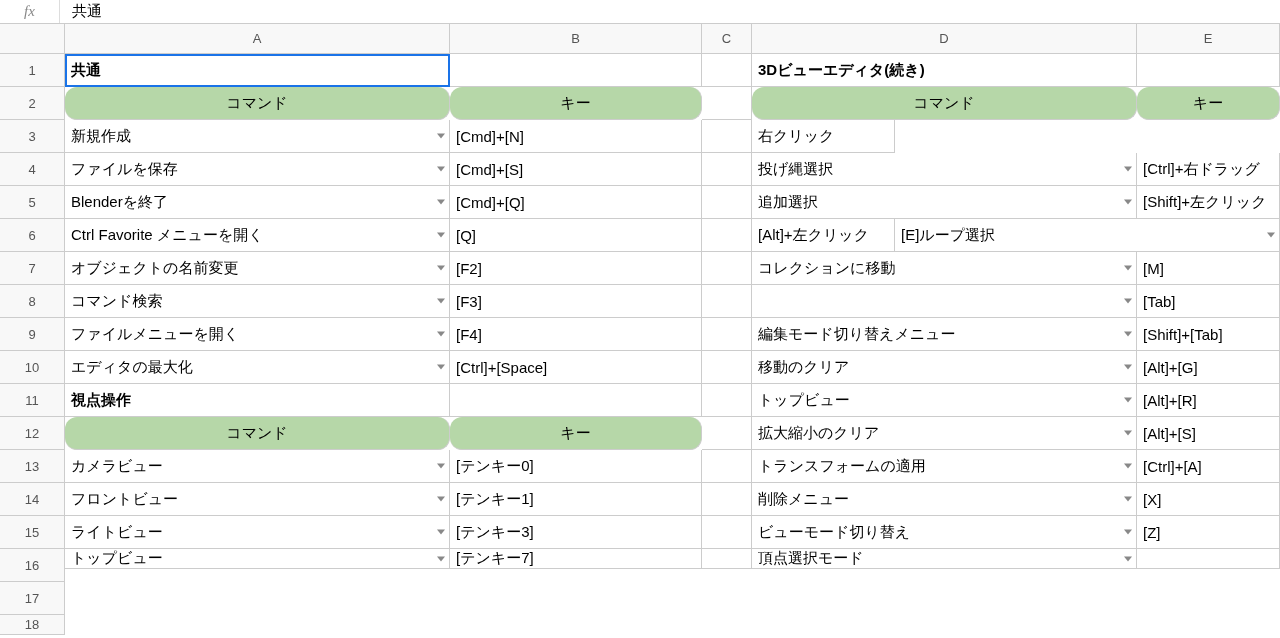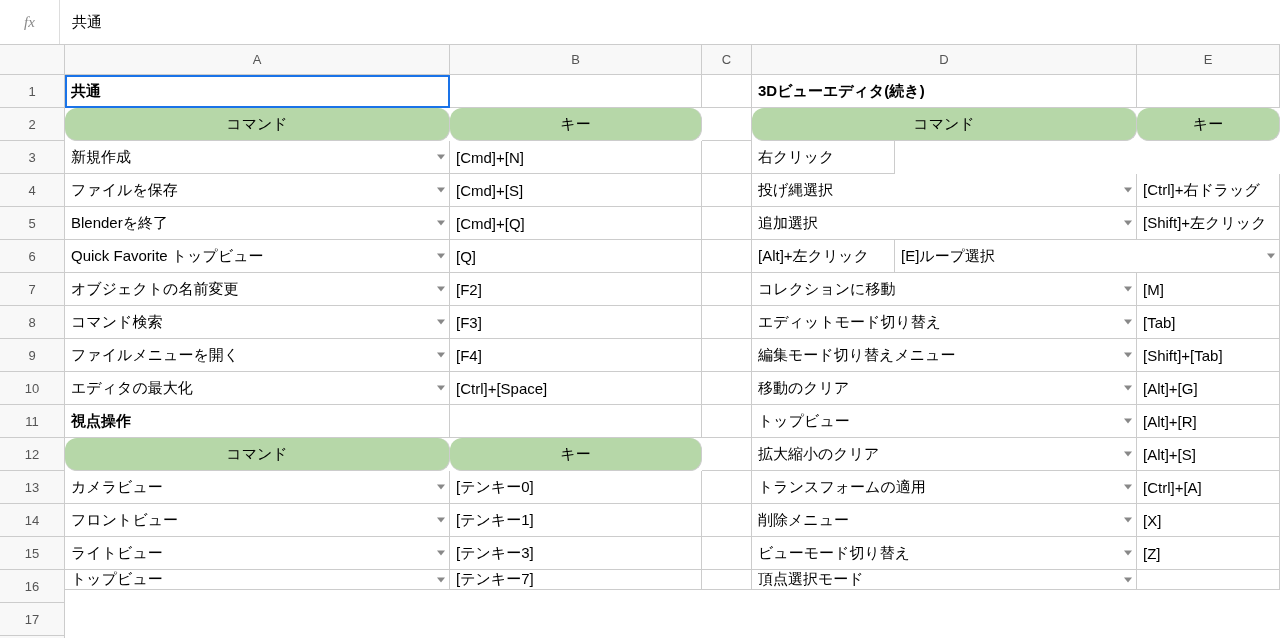--- a/index.html
+++ b/index.html
@@ -6,21 +6,21 @@
   body {
     margin: 0;
     font-family: Arial, "Hiragino Kaku Gothic ProN", "ヒラギノ角ゴ ProN W3", sans-serif;
     font-size: 14px;
     background: #fff;
     overflow: hidden;
   }
   .formula-bar {
     display: flex;
     align-items: flex-end;
-    height: 45px;
+    height: 24px;
     border-bottom: 1px solid #ccc;
     background: #fff;
   }
   .fx-icon {
     width: 60px;
     text-align: center;
     font-style: italic;
     color: #888;
     font-size: 15px;
     border-right: 1px solid #ddd;
@@ -227,21 +227,21 @@
       <div class="cell col-C rh-n"></div>
       <div class="cell col-D rh-n">
           <span>追加選択</span>
           <span class="filter-arrow"></span>
         </div>
       <div class="cell col-E rh-n">[Shift]+左クリック</div>
     </div>
 
     <div class="row">
       <div class="cell col-A rh-n">
-          <span>Quick Favorite トップビュー</span>
+          <span>Ctrl Favorite メニューを開く</span>
           <span class="filter-arrow"></span>
         </div>
       <div class="cell col-B rh-n">[Q]</div>
       <div class="cell col-C rh-n"></div>
       <div class="cell col-E rh-n">[Alt]+左クリック</div>
       <div class="cell col-D rh-n">
           <span>[E]ループ選択</span>
           <span class="filter-arrow"></span>
         </div>
     </div>
@@ -262,21 +262,20 @@
     </div>
 
     <div class="row">
       <div class="cell col-A rh-n">
           <span>コマンド検索</span>
           <span class="filter-arrow"></span>
         </div>
       <div class="cell col-B rh-n">[F3]</div>
       <div class="cell col-C rh-n"></div>
       <div class="cell col-D rh-n">
-          <span>エディットモード切り替え</span>
           <span class="filter-arrow"></span>
         </div>
       <div class="cell col-E rh-n">[Tab]</div>
     </div>
 
     <div class="row">
       <div class="cell col-A rh-n">
           <span>ファイルメニューを開く</span>
           <span class="filter-arrow"></span>
         </div>

